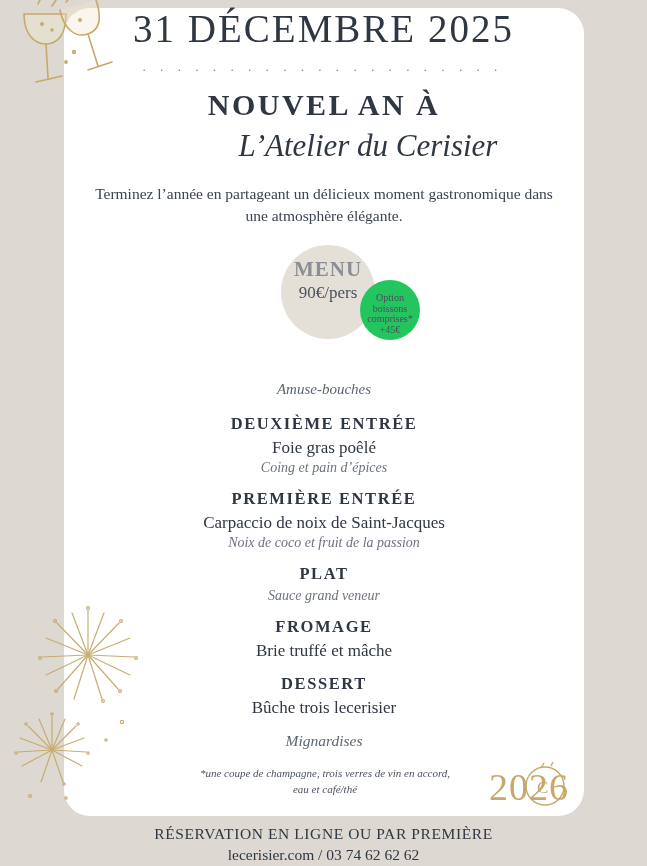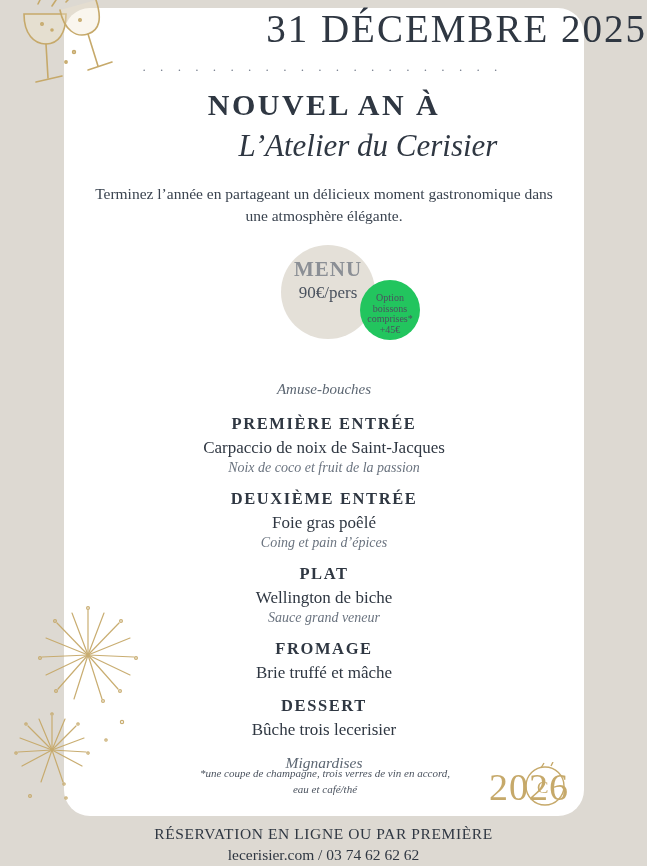--- a/index.html
+++ b/index.html
@@ -35,21 +35,21 @@
     background: #ffffff;
     border-radius: 26px;
   }
 
   
   .date-line {
     position: absolute;
     top: 6px;
     left: 0;
     width: 647px;
-    text-align: right;
+    text-align: center;
     font-size: 39px;
     letter-spacing: 2px;
     color: #2f3742;
     font-family: "Liberation Serif", serif;
   }
   .dots {
     position: absolute;
     top: 62px;
     left: 142px;
     width: 364px;
@@ -316,34 +316,33 @@
   <div>Option</div>
   <div>boissons</div>
   <div>comprises*</div>
   <div>+45€</div>
 </div>
 
 <div class="menu">
   <div class="m-amuse">Amuse-bouches</div>
 
   <div class="course">
+    <div class="course-title">DEUXIÈME ENTRÉE</div>
+    <div class="course-dish">Foie gras poêlé</div>
+    <div class="course-sub">Coing et pain d’épices</div>
+  </div>
+
+  <div class="course">
     <div class="course-title">PREMIÈRE ENTRÉE</div>
     <div class="course-dish">Carpaccio de noix de Saint-Jacques</div>
     <div class="course-sub">Noix de coco et fruit de la passion</div>
   </div>
 
   <div class="course">
-    <div class="course-title">DEUXIÈME ENTRÉE</div>
-    <div class="course-dish">Foie gras poêlé</div>
-    <div class="course-sub">Coing et pain d’épices</div>
-  </div>
-
-  <div class="course">
     <div class="course-title">PLAT</div>
-    <div class="course-dish">Wellington de biche</div>
     <div class="course-sub">Sauce grand veneur</div>
   </div>
 
   <div class="course">
     <div class="course-title">FROMAGE</div>
     <div class="course-dish">Brie truffé et mâche</div>
   </div>
 
   <div class="course">
     <div class="course-title">DESSERT</div>

